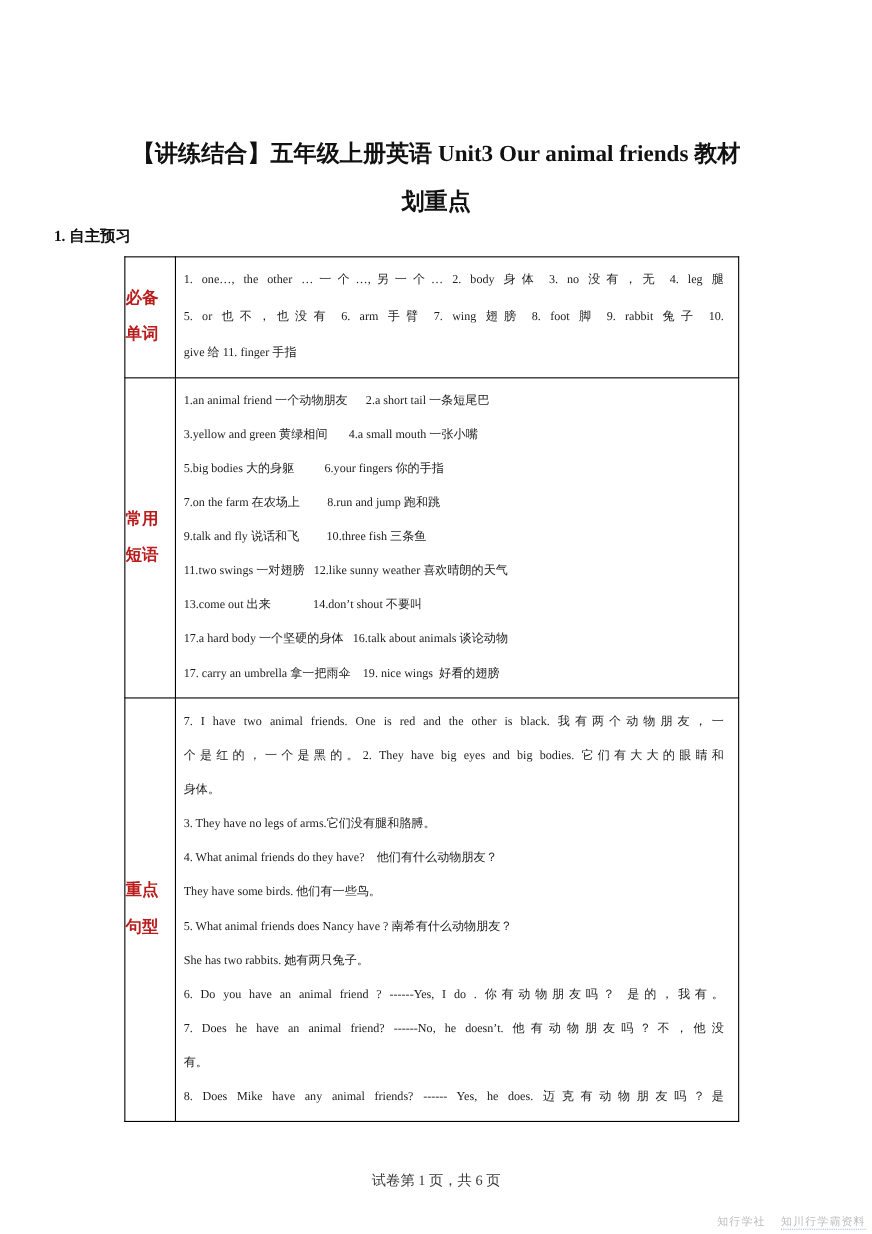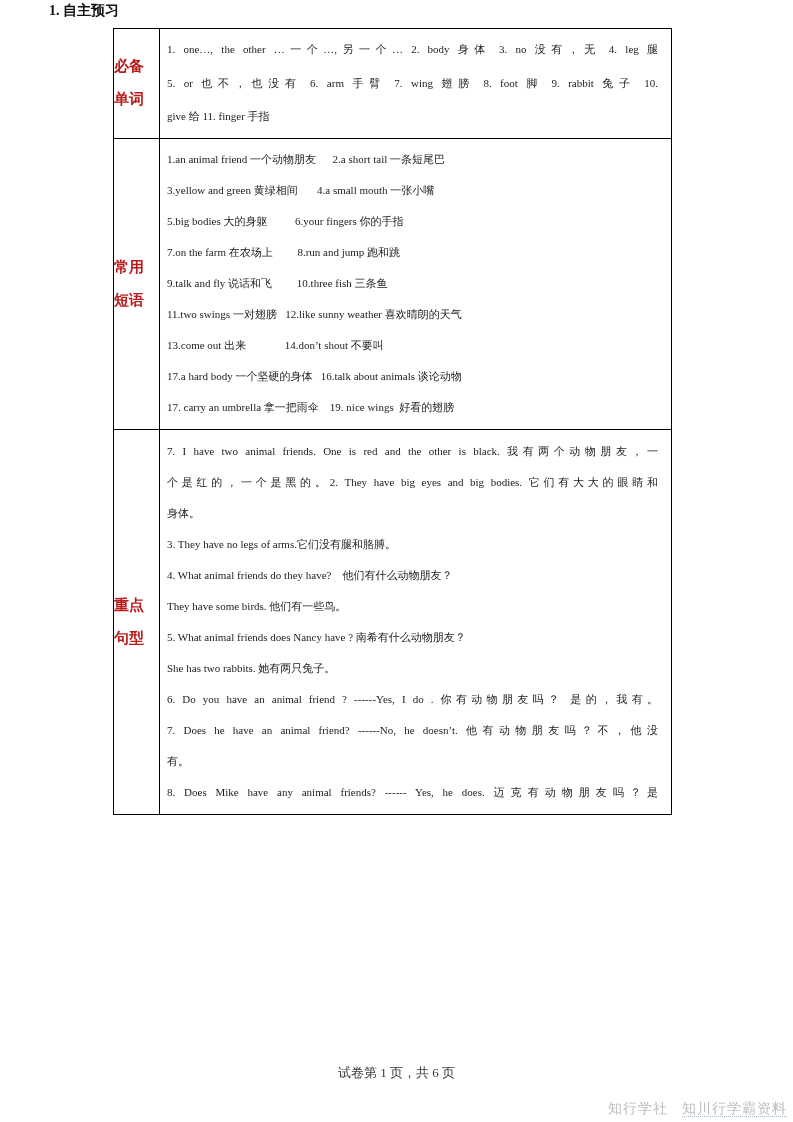--- a/index.html
+++ b/index.html
@@ -78,34 +78,38 @@
     left: 0;
     width: 100%;
     text-align: center;
     font-size: 13px;
     color: #3a3a3a;
   }
   .watermark {
     position: absolute;
     right: 6px;
     bottom: 4px;
-    font-size: 14px;
+    font-size: 10px;
     color: #bcbcbc;
     letter-spacing: 1px;
   }
   .watermark .wm-right {
     margin-left: 14px;
     border-bottom: 1px dotted #aab8d8;
   }
 </style>
 </head>
 <body>
 
 <div class="page">
 
+  <h1 class="title">
+    <span>【讲练结合】五年级上册英语 Unit3 Our animal friends 教材</span>
+    <span>划重点</span>
+  </h1>
 
   <div class="section-heading">1. 自主预习</div>
 
   <table class="study-table">
     <tbody>
         <tr class="r1">
       <td class="hdr">
         <div>必备</div>
         <div>单词</div>
       </td>

